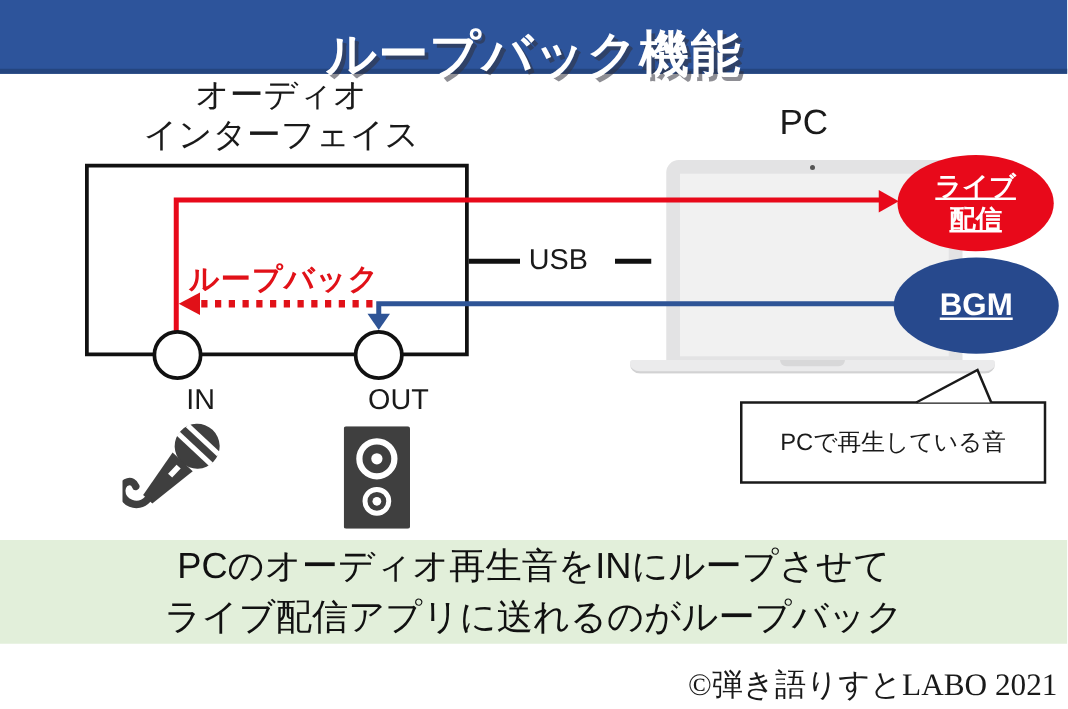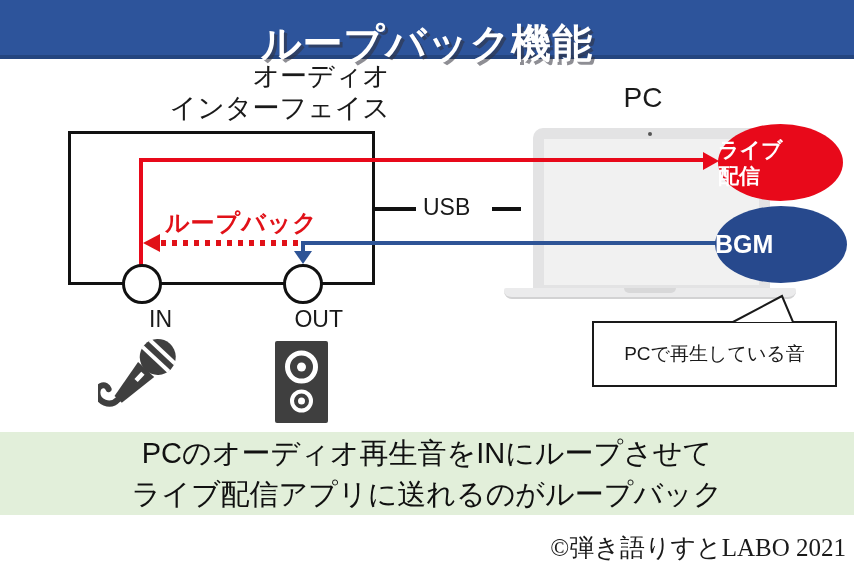--- a/index.html
+++ b/index.html
@@ -12,38 +12,38 @@
     position:absolute;left:0;top:0;width:854px;height:55px;background:#2d549b;
     border-bottom:4px solid #24457f;display:flex;align-items:center;justify-content:center;
   }
   .header .title{
     color:#ffffff;font-size:40px;font-weight:bold;letter-spacing:1px;
     text-shadow:3px 3px 0 rgba(50,50,60,.55);
     margin-top:32px;
   }
   
   .iface-label{
-    position:absolute;left:60px;top:61px;width:330px;text-align:right;
+    position:absolute;left:60px;top:61px;width:330px;text-align:center;
     font-size:27px;line-height:1.18;color:#1a1a1a;
   }
   .iface-box{
     position:absolute;left:68px;top:131px;width:301px;height:148px;
     border:3px solid #111;background:transparent;
   }
   .port{
     position:absolute;width:34px;height:34px;border:3px solid #111;border-radius:50%;
     background:#fff;
   }
   .port.in{left:122px;top:264px;}
   .port.out{left:283px;top:264px;}
   .port-label{position:absolute;font-size:23px;color:#1a1a1a;text-align:right;}
   .port-label.in{left:112px;top:306px;width:60px;}
   .port-label.out{left:263px;top:306px;width:80px;}
   .loopback-label{
-    position:absolute;left:165px;top:207px;font-size:24px;font-weight:bold;color:#e11118;
+    position:absolute;left:151px;top:207px;font-size:24px;font-weight:bold;color:#e11118;
     letter-spacing:1px;
   }
   .usb-label{position:absolute;left:423px;top:194px;font-size:23px;color:#1a1a1a;}
   
   .pc-label{position:absolute;left:600px;top:82px;width:86px;text-align:center;font-size:28px;}
   .laptop-screen{
     position:absolute;left:533px;top:128px;width:237px;height:160px;
     background:#e3e3e4;border-radius:10px 10px 0 0;
   }
   .laptop-screen .inner{
@@ -56,21 +56,21 @@
     position:absolute;left:504px;top:288px;width:292px;height:9px;background:#ebebec;
     border-radius:2px 2px 8px 8px;border-bottom:2px solid #d2d2d3;
   }
   .laptop-base .notch{
     position:absolute;left:50%;top:0;transform:translateX(-50%);width:52px;height:5px;
     background:#d8d8d9;border-radius:0 0 5px 5px;
   }
   
   .ellipse{
     position:absolute;border-radius:50%;display:flex;flex-direction:column;
-    align-items:flex-start;justify-content:center;color:#fff;font-weight:bold;text-align:center;
+    align-items:center;justify-content:center;color:#fff;font-weight:bold;text-align:center;text-decoration:underline;
   }
   .ellipse.live{left:718px;top:124px;width:125px;height:77px;background:#e8091a;font-size:21px;line-height:1.2;}
   .ellipse.bgm{left:715px;top:206px;width:132px;height:77px;background:#27498d;font-size:25px;}
   
   .callout{
     position:absolute;left:592px;top:321px;width:241px;height:62px;background:#fff;
     border:2px solid #1a1a1a;display:flex;align-items:center;justify-content:center;
     font-size:19px;color:#1a1a1a;white-space:nowrap;
   }
   

